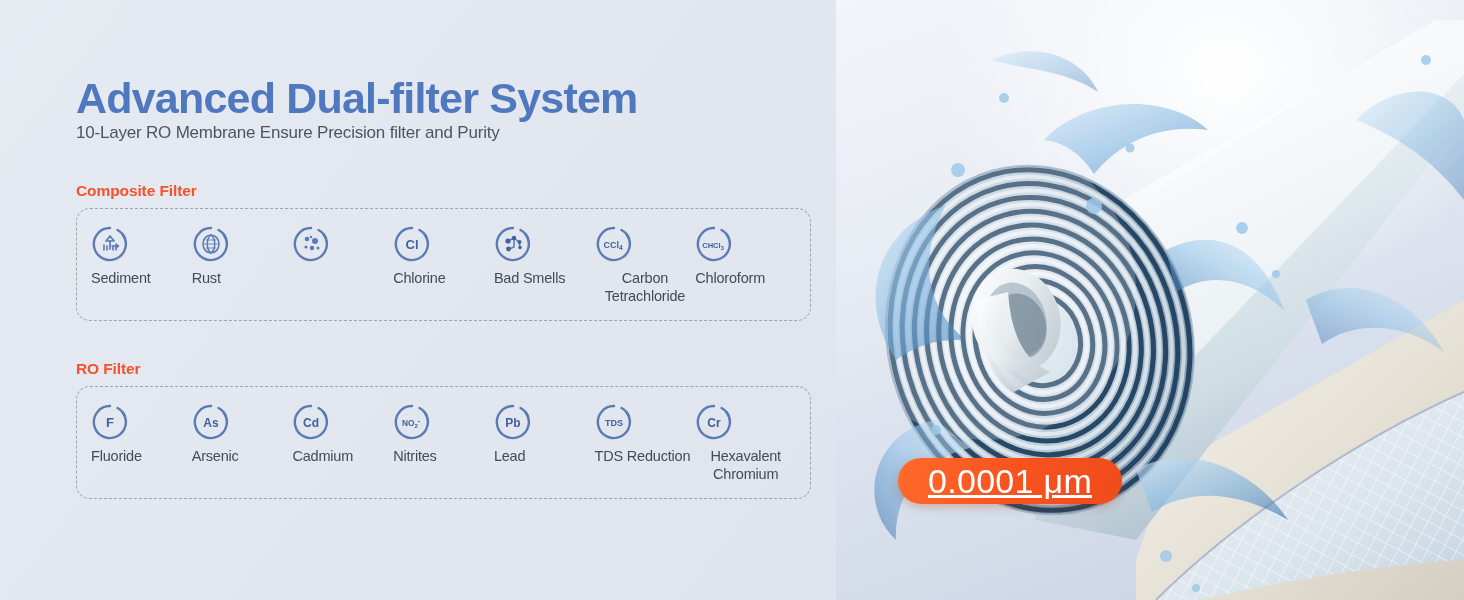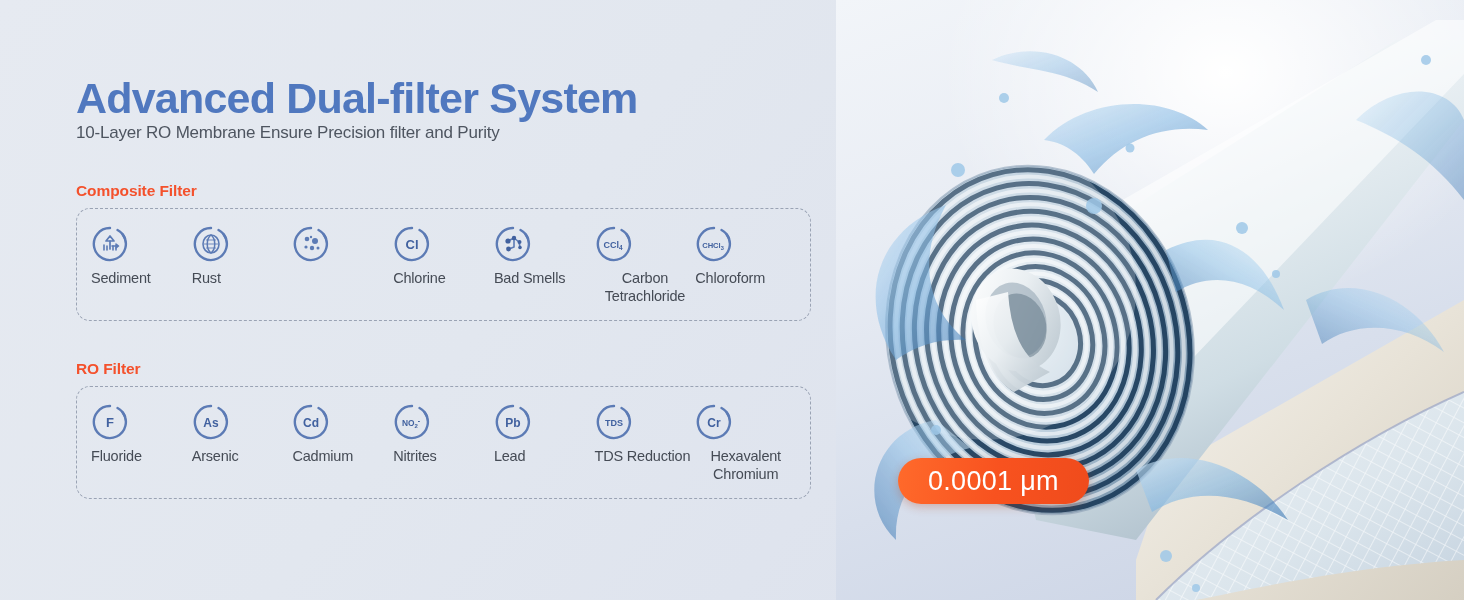--- a/index.html
+++ b/index.html
@@ -121,24 +121,25 @@
     top: 458px;
     height: 46px;
     padding: 16px 30px;
     display: flex;
     align-items: center;
     justify-content: center;
     border-radius: 23px;
     background: linear-gradient(100deg, #ff6a2b 0%, #f8521f 52%, #ef4b1c 100%);
     box-shadow: 0 3px 10px rgba(180,60,20,0.30);
     color: #ffffff;
-    font-size: 27px;
+    font-size: 34px;
     font-weight: normal;
     letter-spacing: 0.3px;
     white-space: nowrap;
+    text-decoration: underline;
   }
 </style>
 </head>
 <body>
 
 <div id="banner">
 
   <div id="artwork">
     <div class="art-bg"></div>
 

